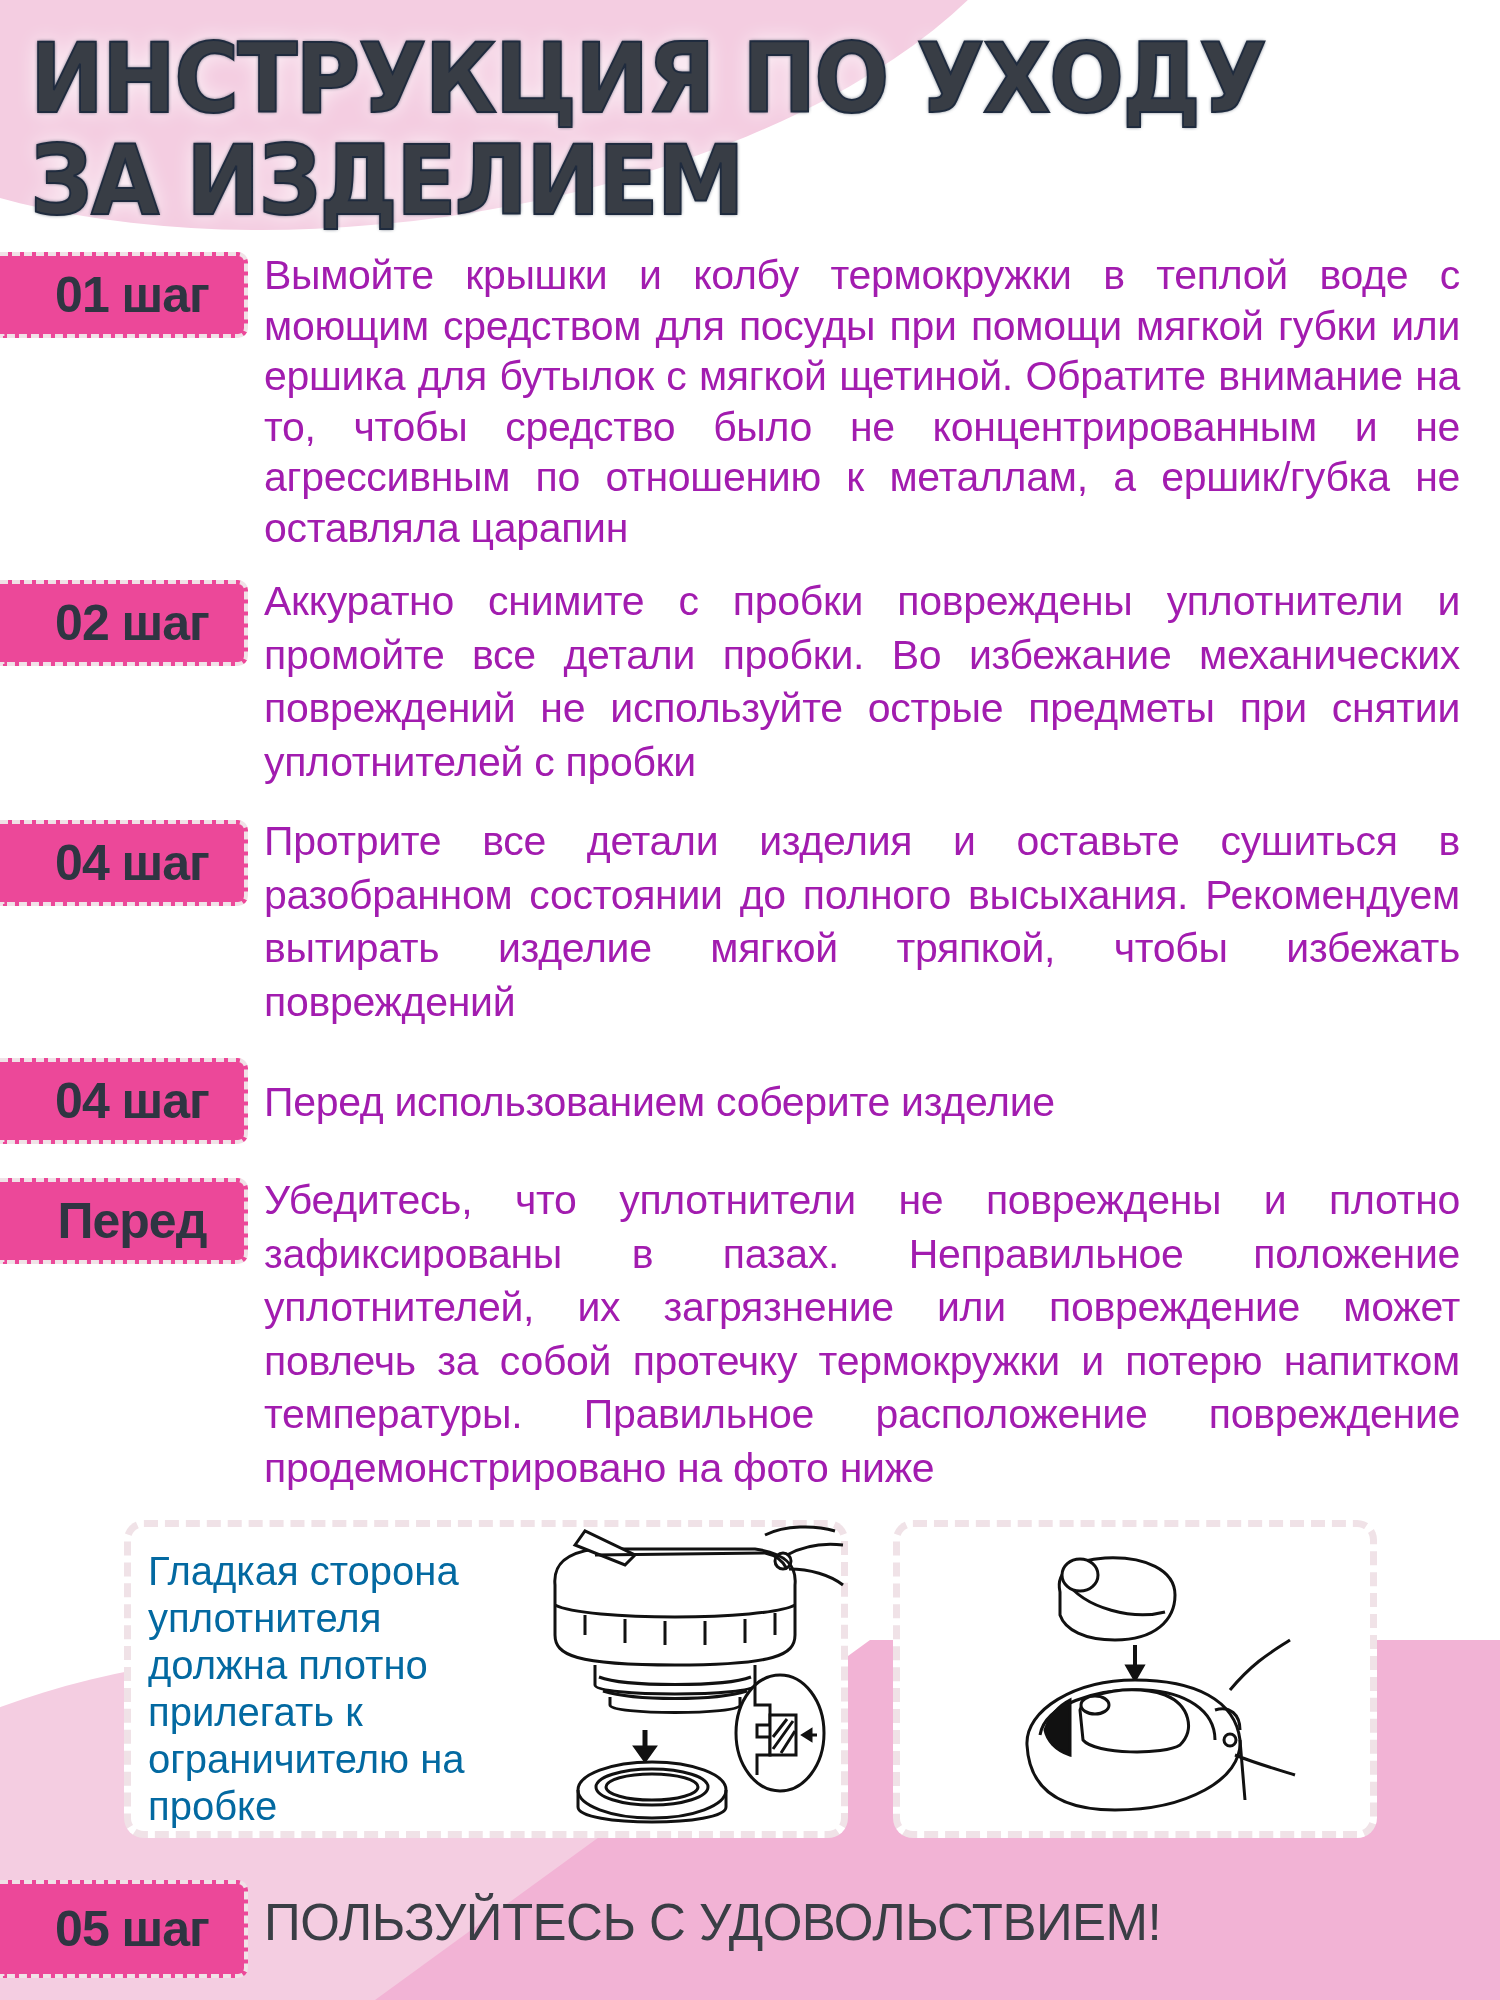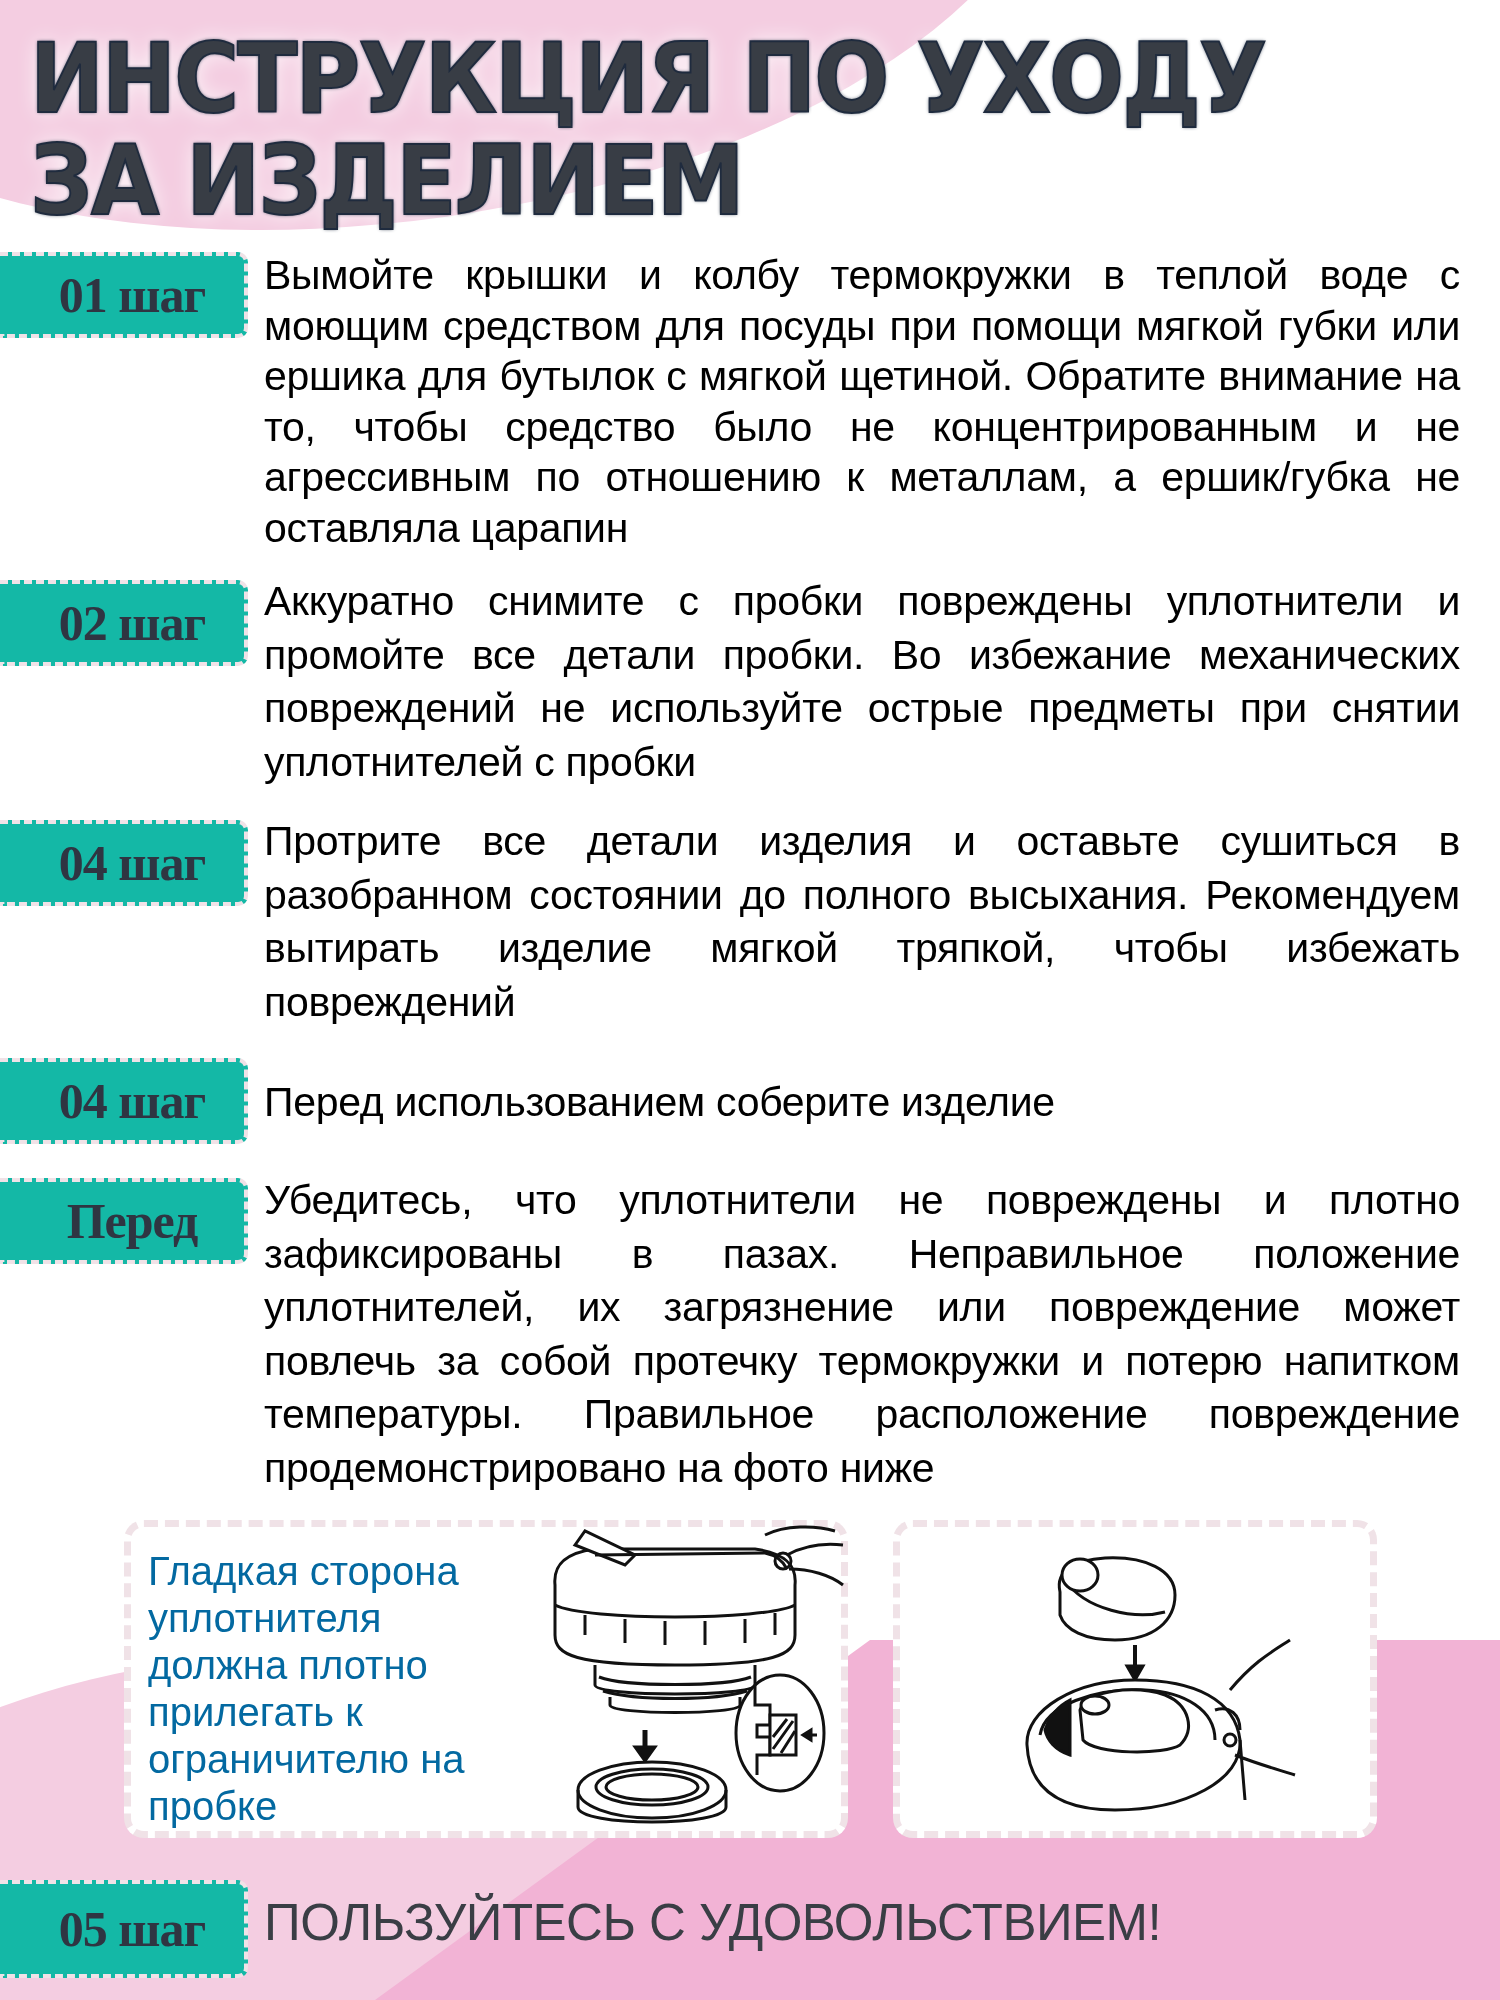--- a/index.html
+++ b/index.html
@@ -30,33 +30,33 @@
     color:#383d45;
     transform:scaleX(0.92); transform-origin:left top;
     text-shadow:0 0 4px #1e2a3d, 0 0 22px rgba(255,255,255,0.9);
     -webkit-text-stroke:2px #1f2b3e;
   }
   .step {
     position:absolute; left:0; width:1500px;
   }
   .step-label {
     position:absolute; left:0; width:248px;
-    background:#14b8a6;
+    background:#ec4899;
     border:4px dashed #f0e2e7; border-left:none;
     border-radius:0 10px 10px 0;
     display:flex; align-items:center; justify-content:center;
-    font-family:Liberation Serif, serif; font-weight:bold;
+    font-family:Liberation Sans, sans-serif; font-weight:bold;
     font-size:50px; color:#2f3542; letter-spacing:-1px;
     box-sizing:border-box;
     padding-left:20px;
   }
   .step-text {
     position:absolute; left:264px; width:1196px; margin:0;
     font-family:"Liberation Sans", sans-serif;
-    font-size:41px; line-height:53.5px; color:#000000;
+    font-size:41px; line-height:53.5px; color:#a21caf;
     text-align:justify; letter-spacing:-0.3px;
   }
   .card {
     position:absolute; background:#ffffff;
     border:7px dashed #f0e2e7; border-radius:20px;
     box-sizing:border-box;
   }
   .card-text {
     position:absolute; left:148px; top:1548px; width:380px; margin:0;
     font-size:40px; line-height:47px; color:#0369a1;

